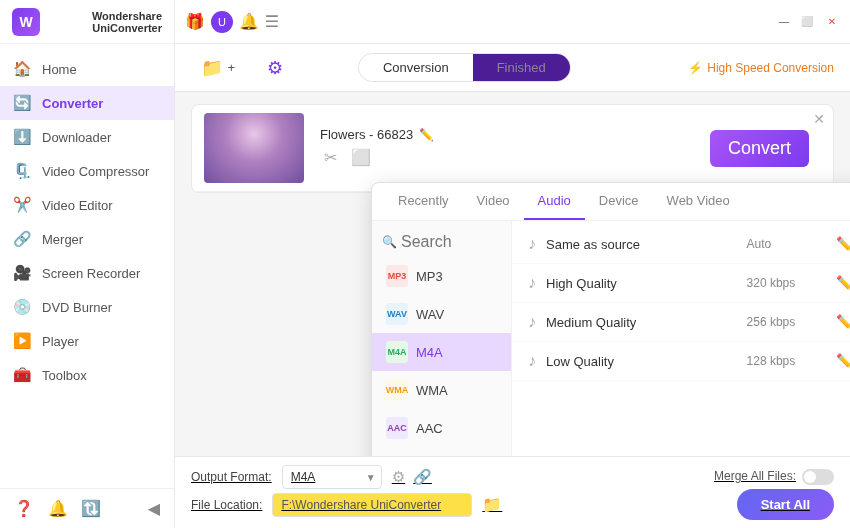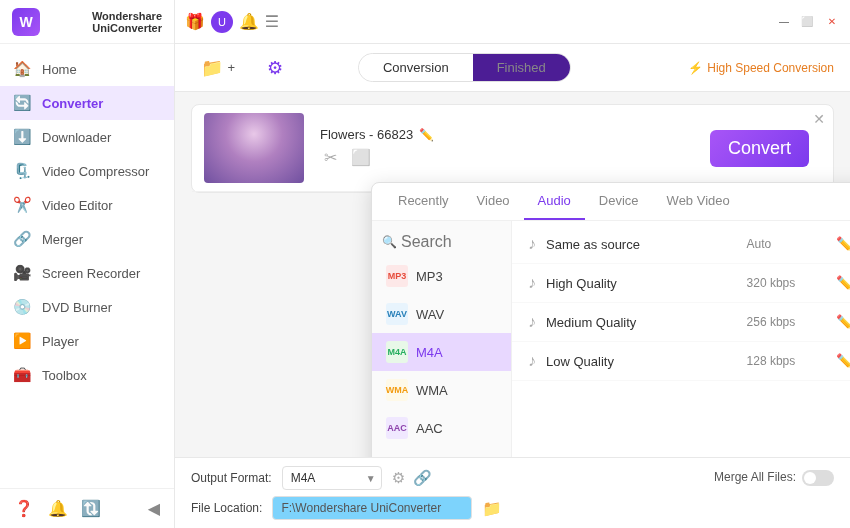--- a/index.html
+++ b/index.html
@@ -391,21 +391,21 @@
     .quality-detail { font-size: 12px; color: #888; width: 80px; }
     .quality-edit { font-size: 14px; color: #ccc; cursor: pointer; }
 
     
     .bottom-bar {
       background: #fff;
       border-top: 1px solid #e8e8e8;
       padding: 8px 16px;
       display: flex;
       flex-direction: column;
-      gap: 6px;
+      text-decoration: underline;
     }
     .bottom-row {
       display: flex;
       align-items: center;
       gap: 10px;
       font-size: 12px;
       color: #555;
     }
     .bottom-label { font-weight: 500; color: #444; white-space: nowrap; }
     .format-select-container {
@@ -451,21 +451,21 @@
       top: 2px;
       left: 2px;
       transition: left 0.2s;
     }
     .file-location-input {
       border: 1px solid #e0e0e0;
       border-radius: 4px;
       padding: 4px 8px;
       font-size: 12px;
       color: #555;
-      background: #7dd3fc;
+      background: #fde047;
       flex: 1;
       max-width: 200px;
     }
     .folder-icon-btn {
       font-size: 16px;
       color: #888;
       cursor: pointer;
     }
     .start-all-btn {
       margin-left: auto;
@@ -687,16 +687,17 @@
       </div>
       <div class="merge-files-label">
         <span>Merge All Files:</span>
         <div class="toggle-switch"></div>
       </div>
     </div>
     <div class="bottom-row">
       <span class="bottom-label">File Location:</span>
       <input class="file-location-input" type="text" value="F:\Wondershare UniConverter" style="">
       <span class="folder-icon-btn">📁</span>
+      <button class="start-all-btn">Start All</button>
     </div>
   </div>
 
 </div>
 
 </body></html>

